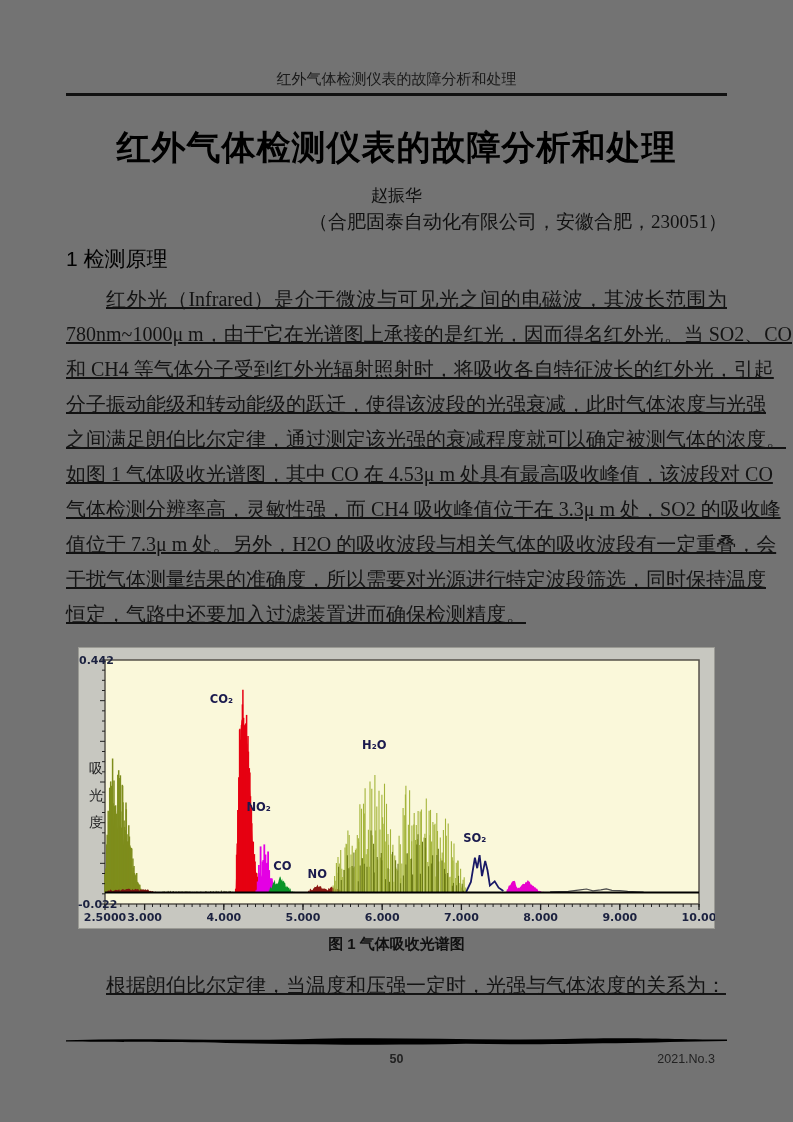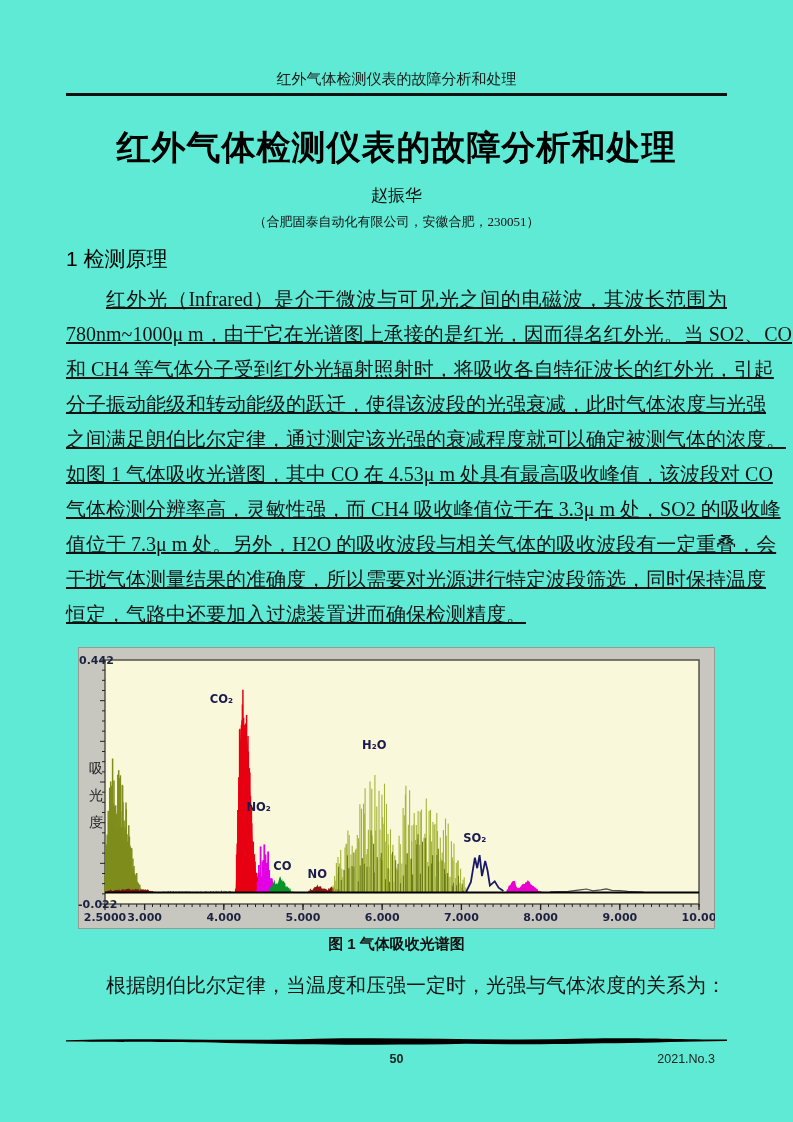--- a/index.html
+++ b/index.html
@@ -1,39 +1,39 @@
 <!DOCTYPE html>
 <html><head>
 <meta charset="utf-8">
 <style>
   html,body{margin:0;padding:0;background:#888;}
   .page{
     position:relative;width:793px;height:1122px;margin:0 auto;
-    background:#5eead4;overflow:hidden;color:#111;
+    background:#737373;overflow:hidden;color:#111;
     font-family:"Liberation Serif","DejaVu Serif",serif;
   }
   .content{position:absolute;left:66px;top:0;width:661px;}
   .running-head{padding-top:70px;text-align:center;font-size:15px;line-height:18px;color:#1a1a1a;}
   .head-rule{margin-top:5px;height:3px;background:#111;}
   .doc-title{margin-top:28px;text-align:center;font-family:"Liberation Sans","DejaVu Sans",sans-serif;
     font-weight:700;font-size:34px;line-height:46px;letter-spacing:1px;color:#000;}
   .author{margin-top:14px;text-align:center;font-size:17px;line-height:24px;}
-  .affiliation{text-align:center;font-size:13px;line-height:27px;}
+  .affiliation{text-align:right;font-size:19px;line-height:27px;}
   .sec-heading{margin-top:10px;font-family:"Liberation Sans","DejaVu Sans",sans-serif;
     font-weight:400;font-size:21px;line-height:28px;color:#000;}
   .body-par{margin-top:9px;text-decoration:underline;}
   .bodyline{font-size:20px;line-height:35px;white-space:nowrap;
     text-align:justify;text-align-last:justify;color:#141414;}
   .bodyline.indent{text-indent:2em;}
   .bodyline.last{text-align-last:left;}
   .figure-block{margin-top:15px;}
   .chart-wrap{margin-left:12px;width:637px;height:282px;}
   .fig-caption{margin-top:5px;text-align:center;font-family:"Liberation Sans","DejaVu Sans",sans-serif;
     font-weight:700;font-size:15px;line-height:20px;color:#111;}
-  .par2{margin-top:14px;font-size:20px;line-height:35px;text-indent:2em;color:#141414;}
+  .par2{margin-top:14px;font-size:20px;line-height:35px;text-indent:2em;color:#141414;text-decoration:underline;}
   .footer{position:absolute;left:66px;top:1032px;width:661px;}
   .footer-row{position:relative;height:18px;margin-top:2px;
     font-family:"Liberation Sans","DejaVu Sans",sans-serif;font-size:12.5px;color:#222;}
   .page-number{position:absolute;left:0;right:0;text-align:center;font-weight:bold;}
   .issue-number{position:absolute;right:12px;top:0;}
   svg text.tick{font:bold 11px "DejaVu Sans",sans-serif;fill:#1c2240;}
   svg text.glab{font:bold 11.5px "DejaVu Sans",sans-serif;fill:#1b1b4e;}
   svg text.ylab{font:14px "DejaVu Sans",sans-serif;fill:#222;}
 </style>
 </head>

